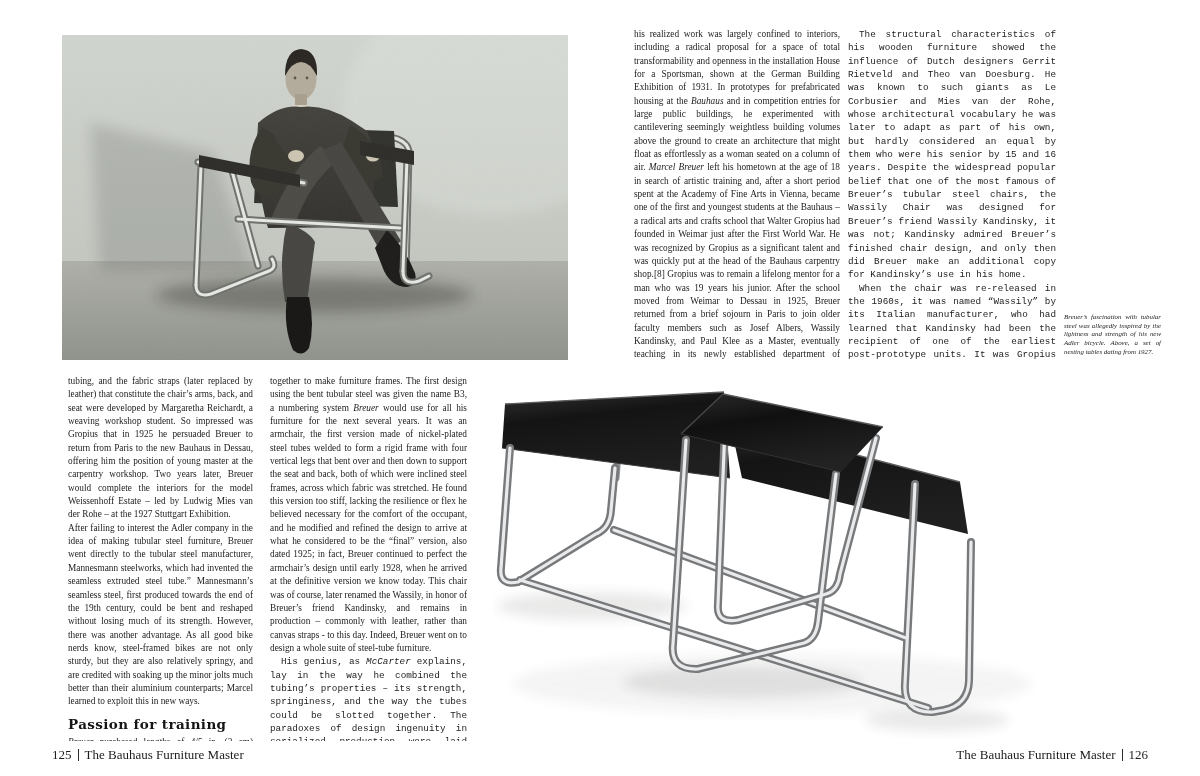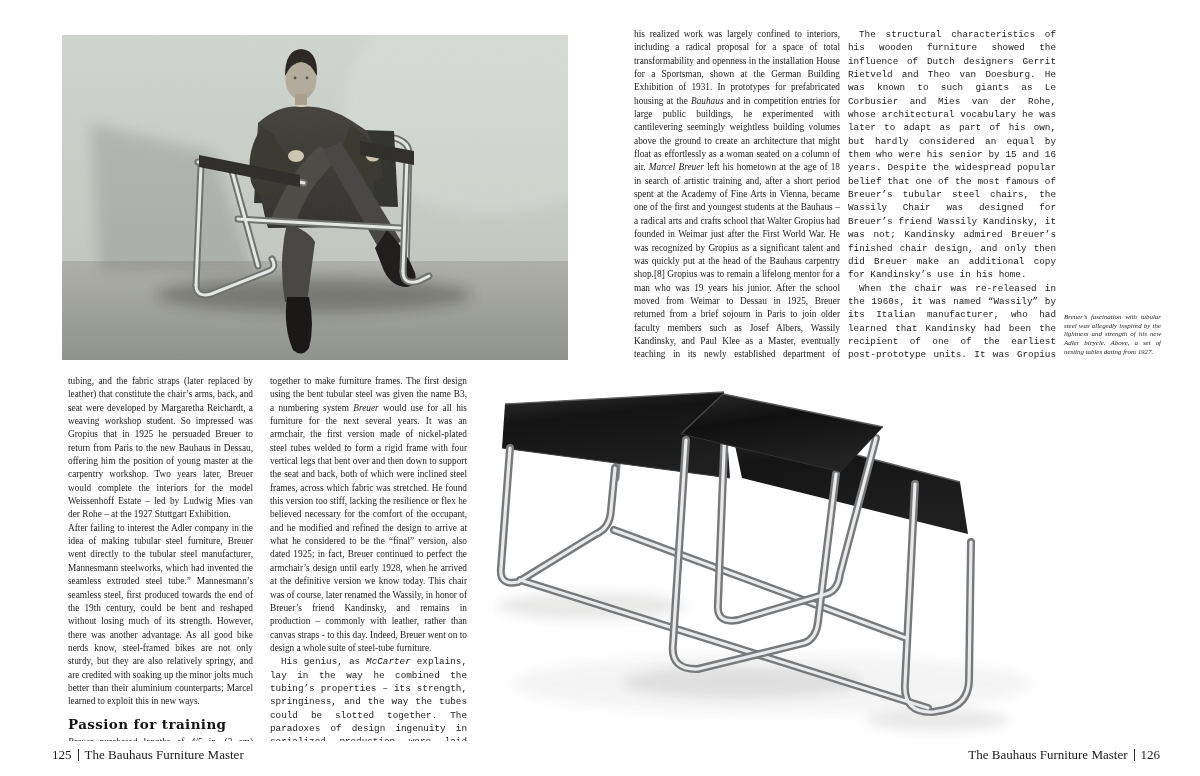--- a/index.html
+++ b/index.html
@@ -28,21 +28,21 @@
   #col-r1{left:634px;top:28px;width:206px;height:334px;}
   #col-r2{left:848px;top:28px;width:208px;height:334px;}
   
   .caption{
     position:absolute;left:1064px;top:313px;width:97px;
     font-size:6.9px;line-height:8.7px;font-style:italic;text-align:justify;color:#222;
   }
   
   .footer{position:absolute;top:747px;font-size:13px;color:#1b1b1b;white-space:nowrap;}
   .footer-left{left:52px;}
-  .footer-right{right:40px;}
+  .footer-right{right:52px;}
   .footer .sep{
     display:inline-block;width:1px;height:12px;background:#2a2a2a;
     margin:0 6px;vertical-align:-2px;
   }
 </style>
 </head>
 <body>
 
 <div class="spread">
 

